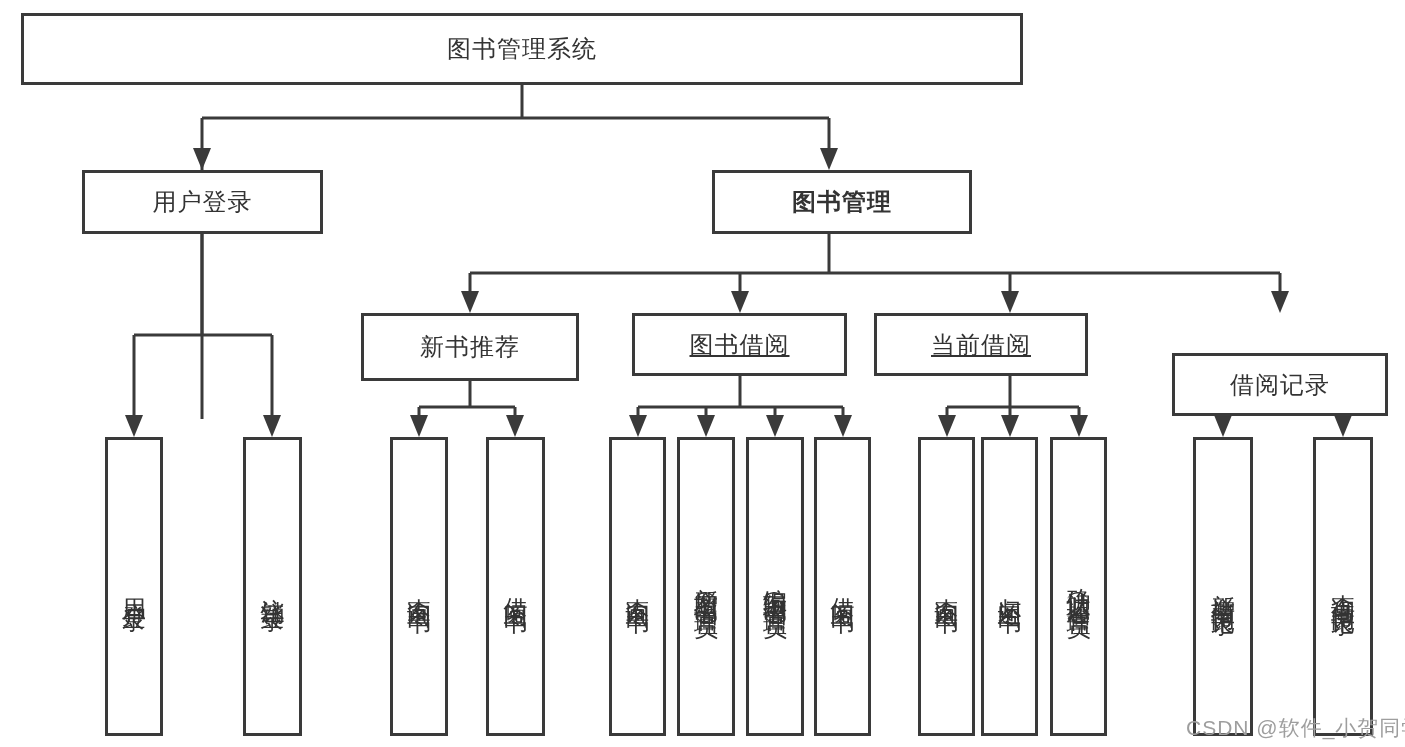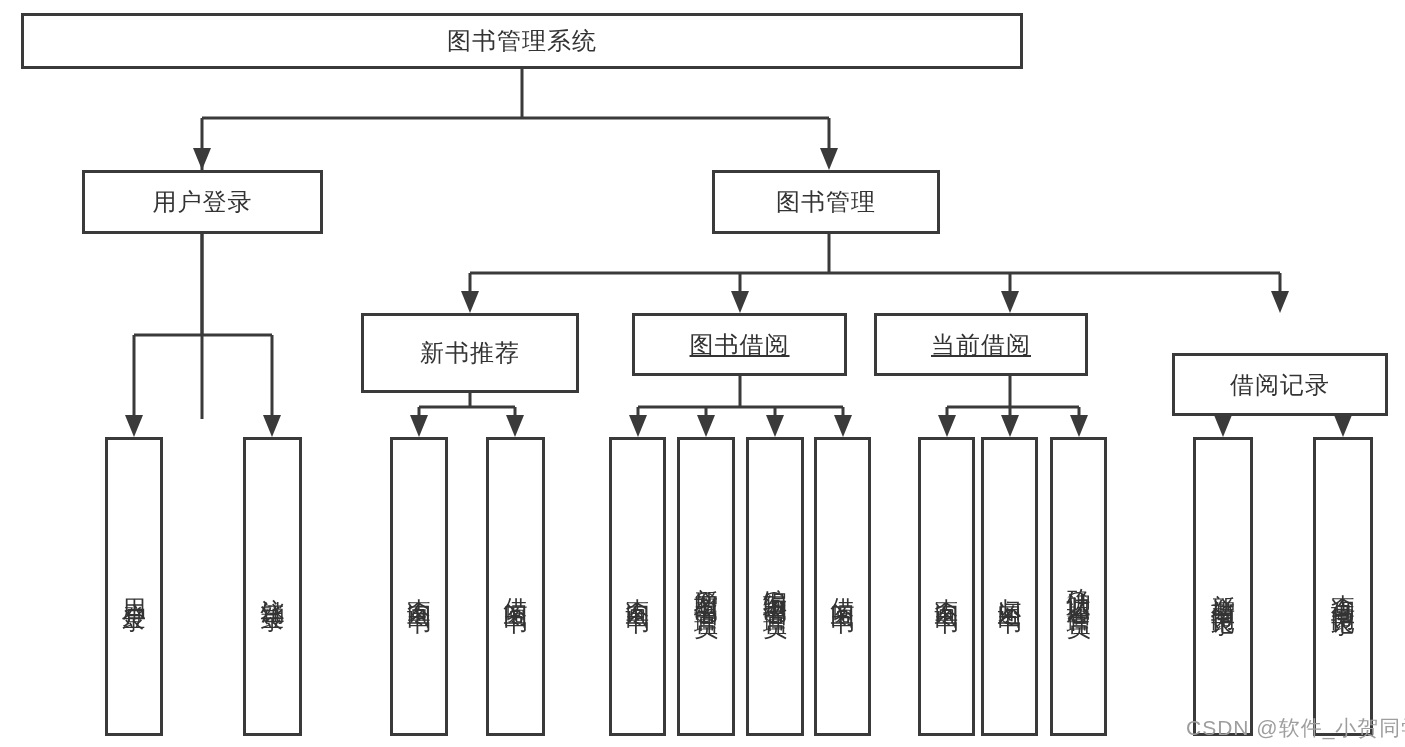--- a/index.html
+++ b/index.html
@@ -40,26 +40,26 @@
     white-space: nowrap;
   }
   .leaf .vlabel {
     writing-mode: vertical-lr;
     text-orientation: mixed;
     font-size: 24px;
     letter-spacing: 4px;
     line-height: 1;
   }
   
-  .n-root       { left: 21px;   top: 13px;  width: 1002px; height: 56px; }
+  .n-root       { left: 21px;   top: 13px;  width: 1002px; height: 72px; }
   
   .n-l2-user    { left: 82px;   top: 170px; width: 241px;  height: 64px; }
-  .n-l2-book    { left: 712px;  top: 170px; width: 228px;  height: 64px; }
-  
-  .n-l3-new     { left: 361px;  top: 313px; width: 218px;  height: 80px; }
+  .n-l2-book    { left: 712px;  top: 170px; width: 260px;  height: 64px; font-weight: bold; }
+  
+  .n-l3-new     { left: 361px;  top: 313px; width: 218px;  height: 68px; }
   .n-l3-borrow  { left: 632px;  top: 313px; width: 215px;  height: 63px; text-decoration: underline; }
   .n-l3-current { left: 874px;  top: 313px; width: 214px;  height: 63px; text-decoration: underline; }
   .n-l3-record  { left: 1172px; top: 313px; width: 216px;  height: 63px; margin-top: 40px; }
   
   .leaf { top: 437px; height: 299px; }
   .n-leaf-a1 { left: 105px;  width: 58px; }
   .n-leaf-a2 { left: 243px;  width: 59px; }
   .n-leaf-b1 { left: 390px;  width: 58px; }
   .n-leaf-b2 { left: 486px;  width: 59px; }
   .n-leaf-c1 { left: 609px;  width: 57px; }

